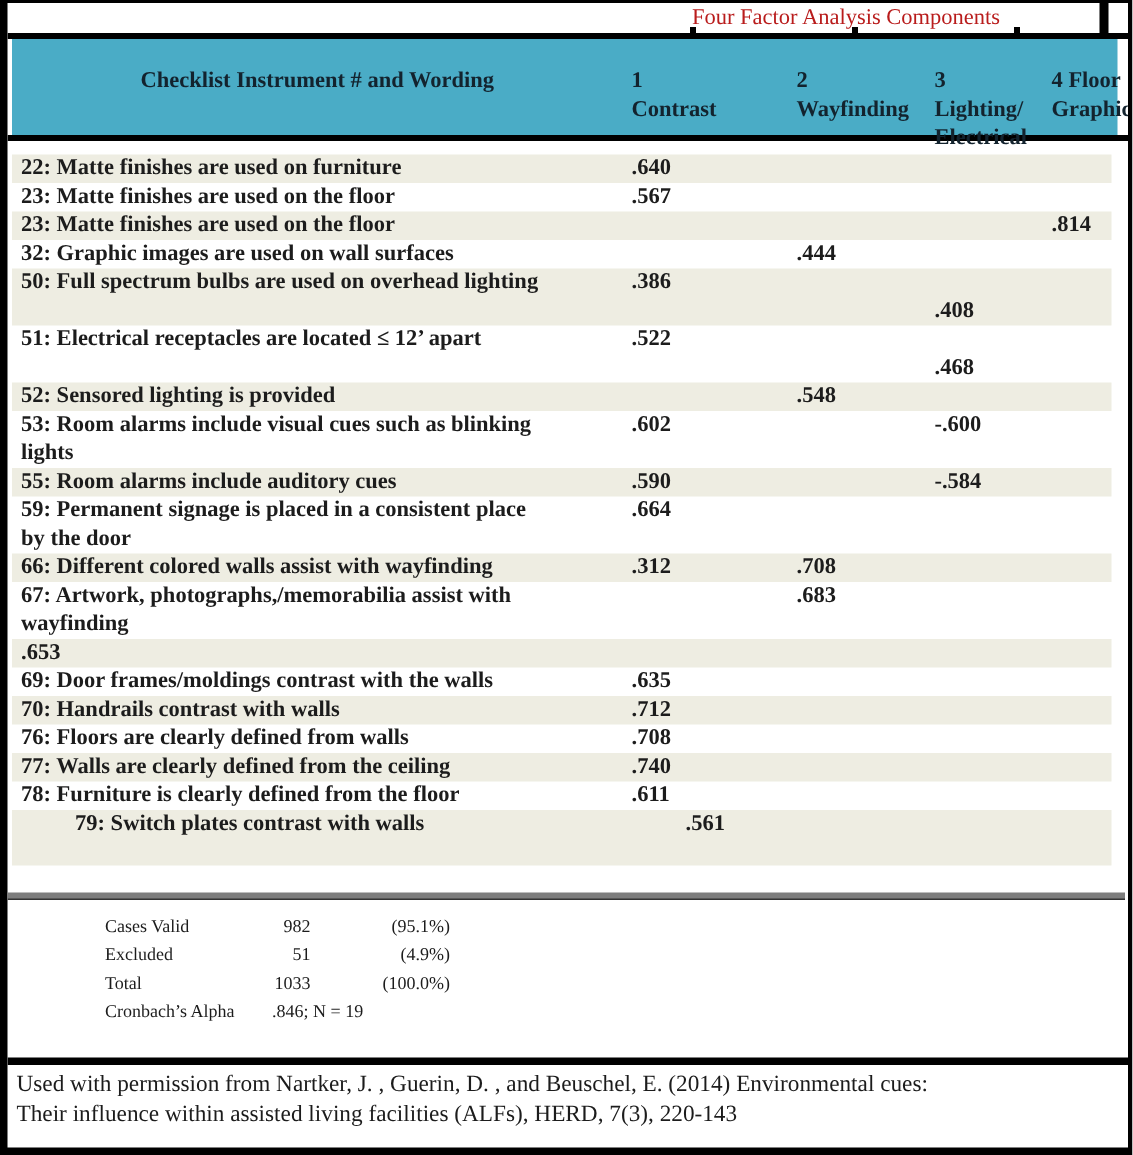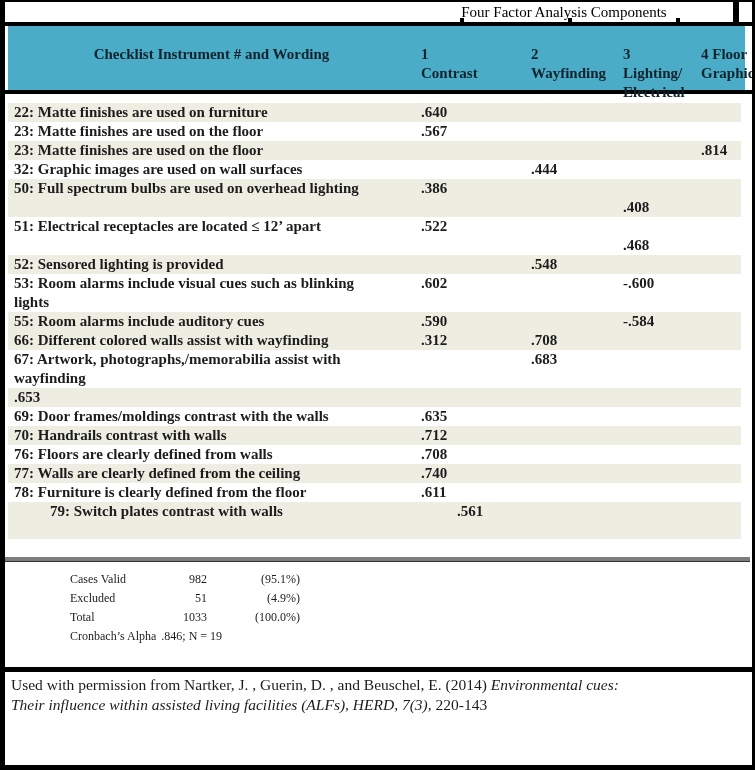--- a/index.html
+++ b/index.html
@@ -17,21 +17,21 @@
     position:relative;width:755px;height:770px;background:#fff;overflow:hidden;
     border-left:5px solid var(--black);
     border-top:2px solid var(--black);
     border-right:3px solid var(--black);
     border-bottom:5px solid var(--black);
   }
   
   .title-row{position:relative;height:20px;}
   .title{
     position:absolute;left:385px;width:348px;text-align:center;
-    font-size:15px;line-height:20px;color:#000000;
+    font-size:15px;line-height:20px;color:#b91c1c;
   }
   .title-right-mark{position:absolute;top:0;left:728px;width:6px;height:20px;background:var(--black);}
   .tick{position:absolute;bottom:0;width:4px;height:4px;background:var(--black);}
   .tick.t1{left:455px}.tick.t2{left:563px}.tick.t3{left:671px}
   .hrule{width:100%;height:4px;background:var(--black);}
   
   .thead{
     margin-left:3px;width:737px;height:64px;background:var(--teal);
     display:grid;grid-template-columns:407px 110px 92px 78px 1fr;
     padding-top:19px;font-weight:bold;color:var(--hink);font-size:15px;line-height:19px;
@@ -48,26 +48,26 @@
   .cell{overflow:hidden;}
   .cell.label{padding-left:6px;white-space:pre-line;}
   .cell.v{padding-left:6px;}
   .cell.line2{padding-top:19px;}
   
   .graybar{margin-top:18px;width:745px;height:5px;background:var(--gray);border-bottom:1px solid #333;}
   .summary{margin:8px 0 0 65px;font-size:12px;line-height:19px;}
   .srow{display:grid;grid-template-columns:105px 32px 93px;}
   .srow .n{text-align:right;}
   .srow .pct{text-align:right;}
-  .cronbach{display:flex;}
+  .cronbach{display:flex;gap:20px;}
   .cronbach .cv{margin-left:5px;}
   
   .blackbar{margin-top:21px;width:747px;height:5px;background:var(--black);}
   .footer{padding:3px 0 0 6px;font-size:15.5px;line-height:20px;}
-  .it{font-style:italic;}
+  .it{}
 </style>
 </head>
 <body>
 
 <div class="page">
 
   <div class="title-row">
     <div class="title">Four Factor Analysis Components</div>
     <div class="title-right-mark"></div>
     <div class="tick t1"></div>
@@ -153,20 +153,28 @@
         <div class="cell v c3">-.600</div>
         <div class="cell v c4"></div>
       </div>
       <div class="trow shade">
         <div class="cell label">55: Room alarms include auditory cues</div>
         <div class="cell v c1">.590</div>
         <div class="cell v c2"></div>
         <div class="cell v c3">-.584</div>
         <div class="cell v c4"></div>
       </div>
+      <div class="trow dbl">
+        <div class="cell label">59: Permanent signage is placed in a consistent place
+by the door</div>
+        <div class="cell v c1">.664</div>
+        <div class="cell v c2"></div>
+        <div class="cell v c3"></div>
+        <div class="cell v c4"></div>
+      </div>
       <div class="trow shade">
         <div class="cell label">66: Different colored walls assist with wayfinding</div>
         <div class="cell v c1">.312</div>
         <div class="cell v c2">.708</div>
         <div class="cell v c3"></div>
         <div class="cell v c4"></div>
       </div>
       <div class="trow dbl">
         <div class="cell label">67: Artwork, photographs,/memorabilia assist with
 wayfinding</div>

